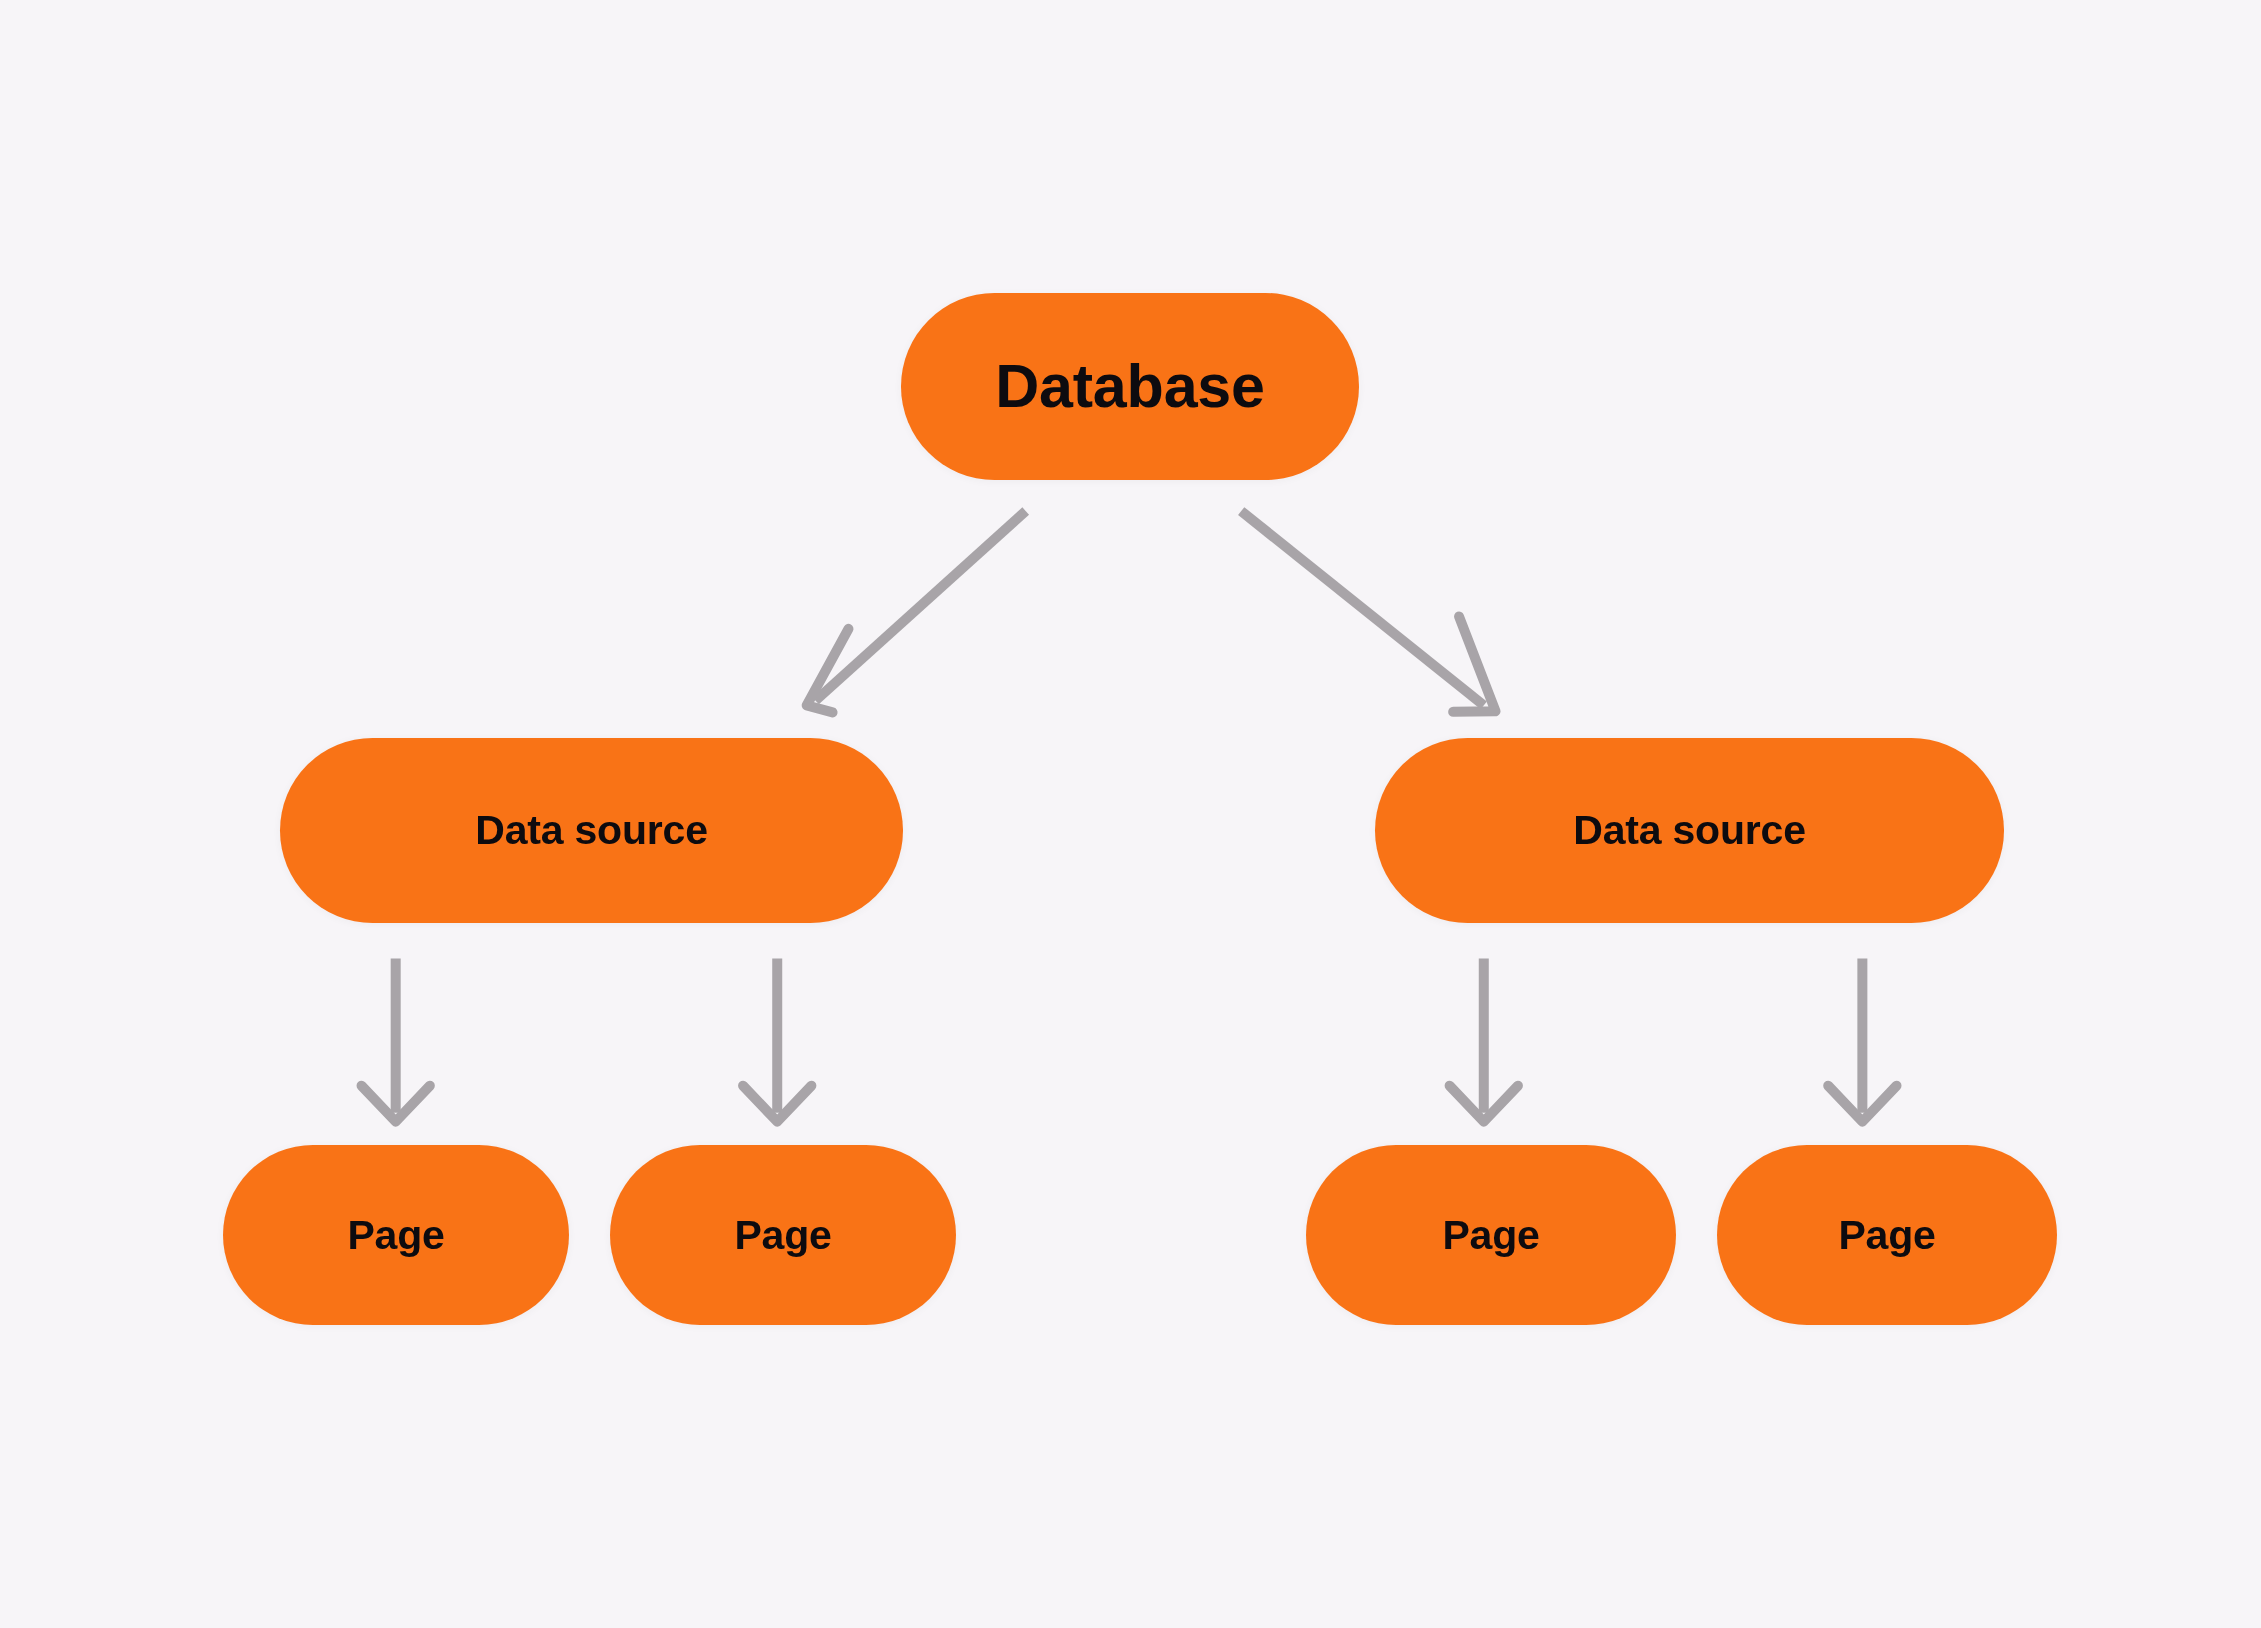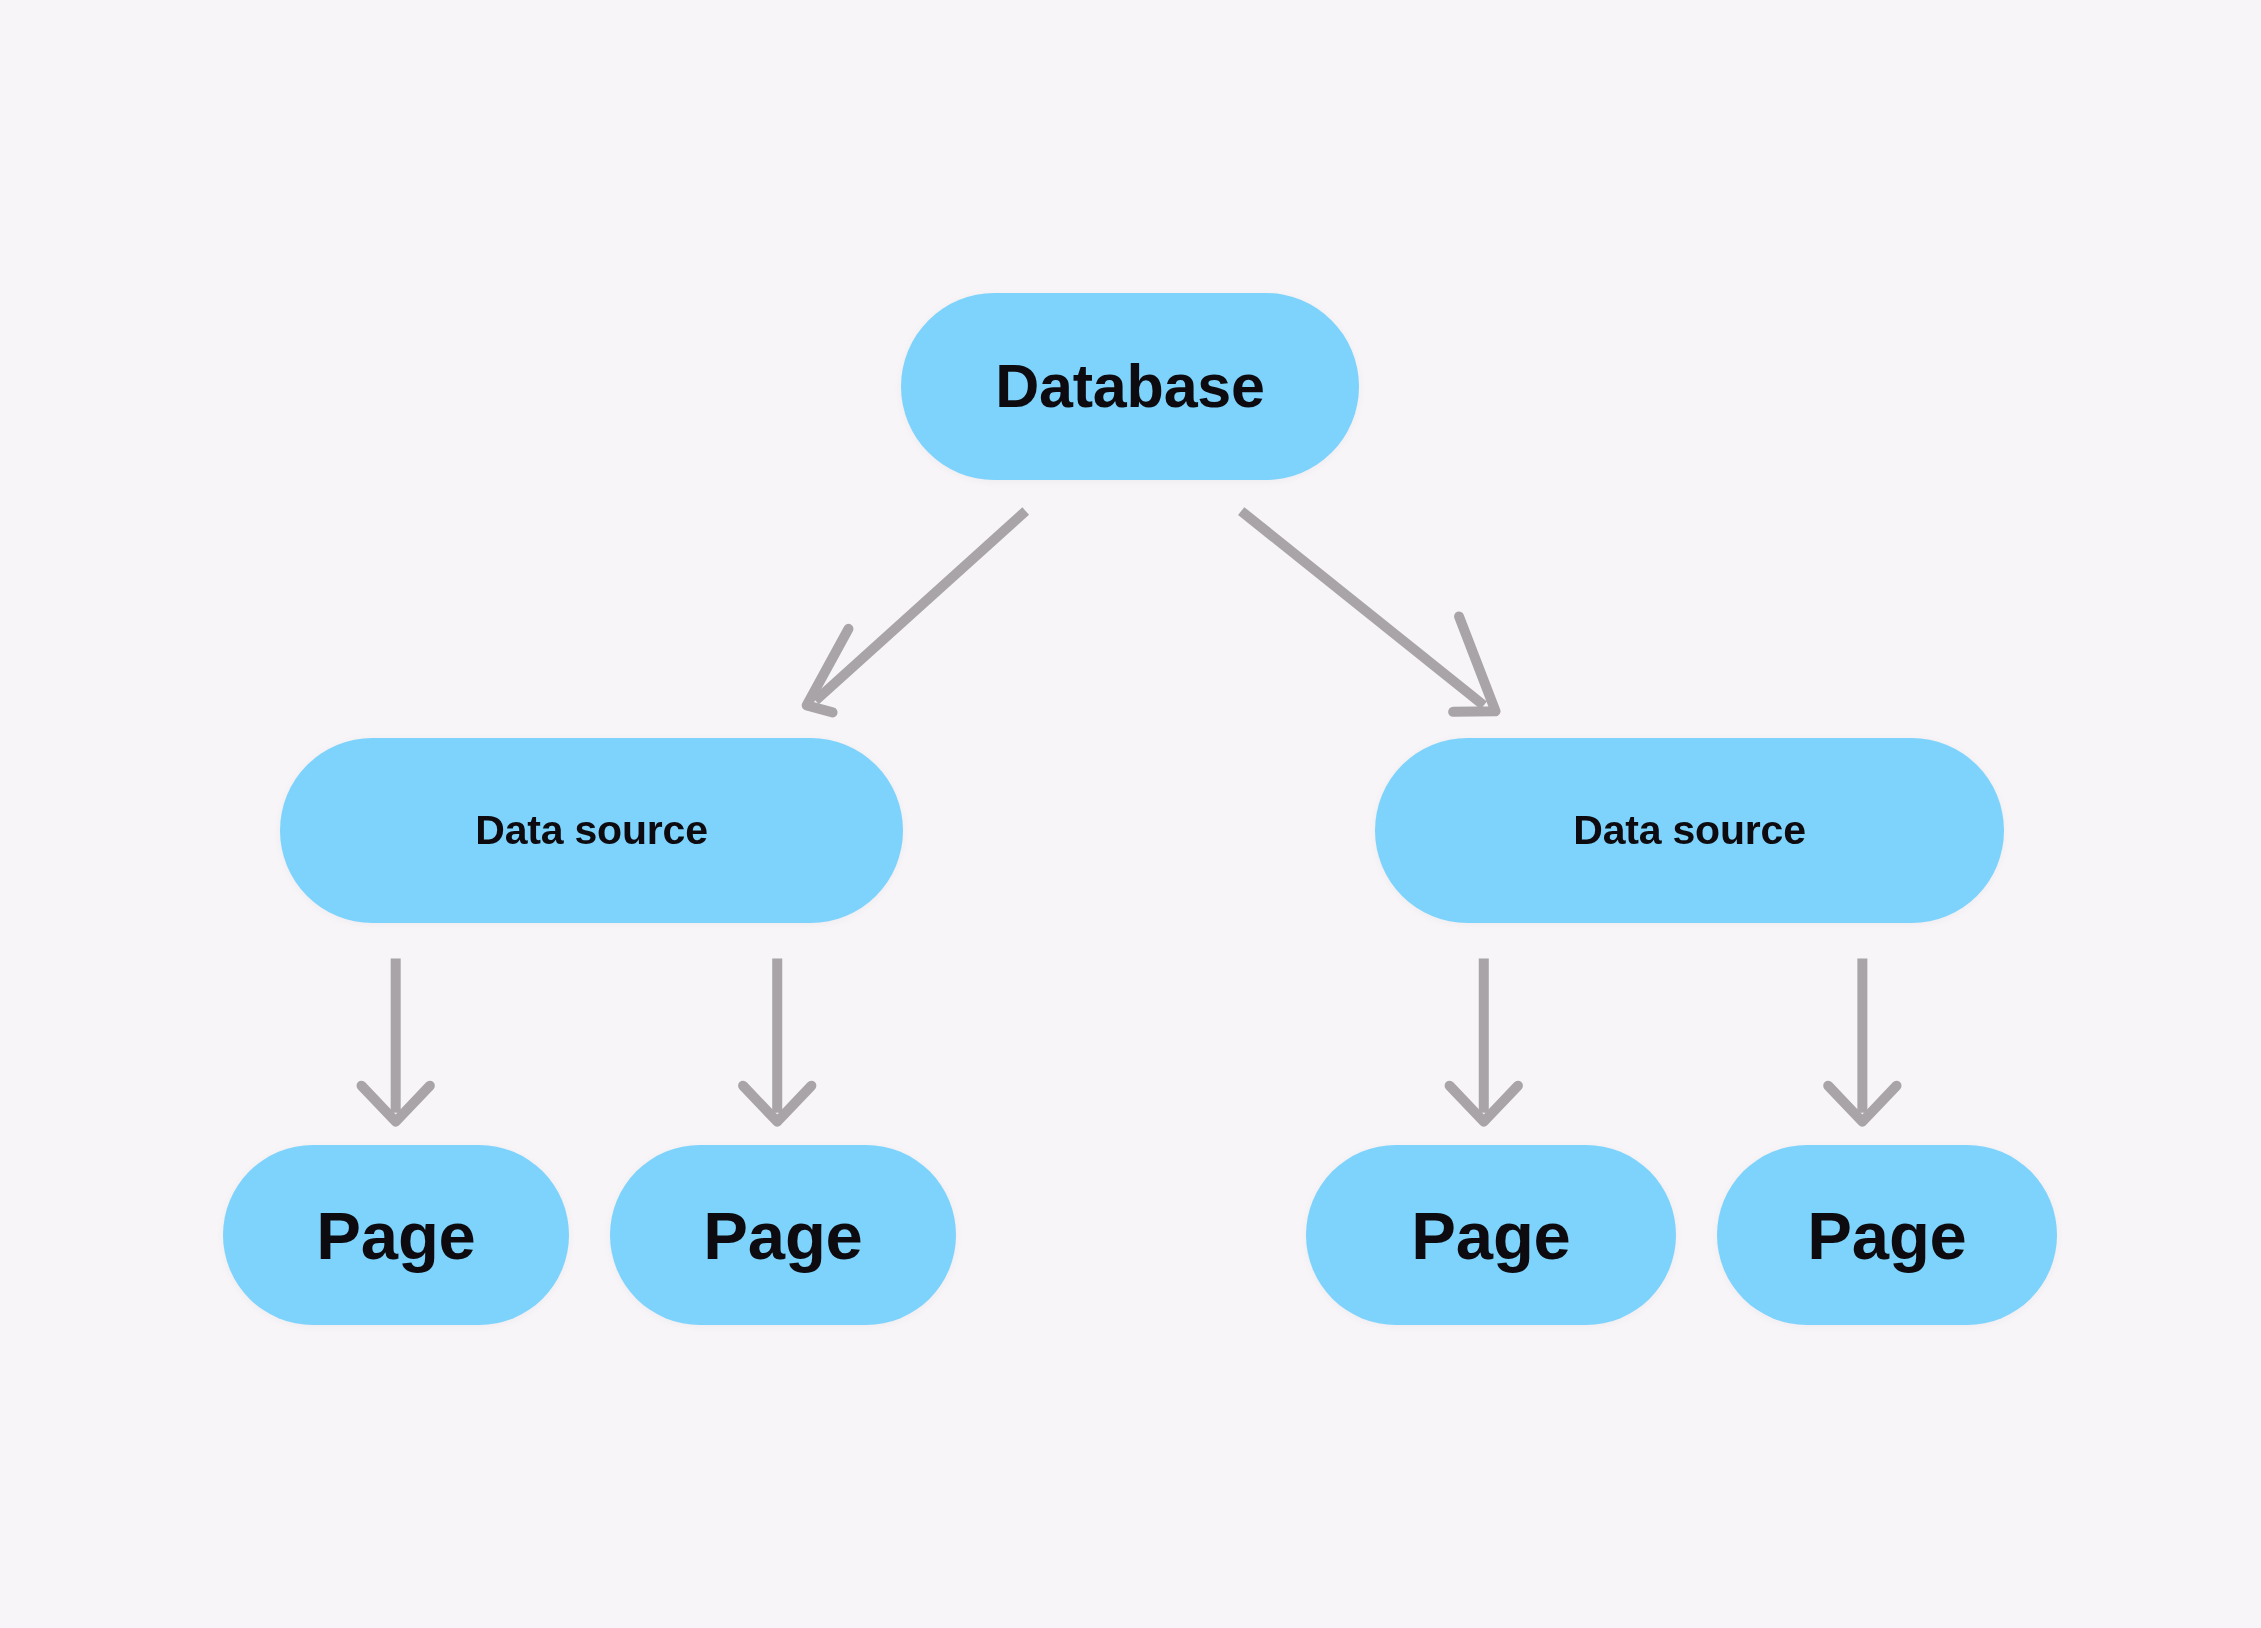--- a/index.html
+++ b/index.html
@@ -22,21 +22,21 @@
   #edge-layer {
     position: absolute;
     left: 0;
     top: 0;
     width: 2261px;
     height: 1628px;
     pointer-events: none;
   }
   .node {
     position: absolute;
-    background: #7dd3fc;
+    background: #f97316;
     border-radius: 588px;
     display: flex;
     align-items: center;
     justify-content: center;
     box-shadow: 0 1.2px 8.2px rgba(30, 20, 40, 0.045);
   }
   .node-label {
     color: #0d0b0f;
     font-weight: 700;
     letter-spacing: -0.2px;
@@ -62,21 +62,21 @@
     top: 738px;
     width: 629px;
     height: 185px;
   }
   .node-ds .node-label { font-size: 41px; }
 
   .node-page {
     top: 1145px;
     height: 180px;
   }
-  .node-page .node-label { font-size: 67px; }
+  .node-page .node-label { font-size: 41px; }
   .node-page-1 { left: 223px;  width: 346px; }
   .node-page-2 { left: 610px; width: 346px; }
   .node-page-3 { left: 1306px; width: 370px; }
   .node-page-4 { left: 1717px; width: 340px; }
 </style>
 </head>
 <body>
 
 <div id="diagram-canvas">
 

